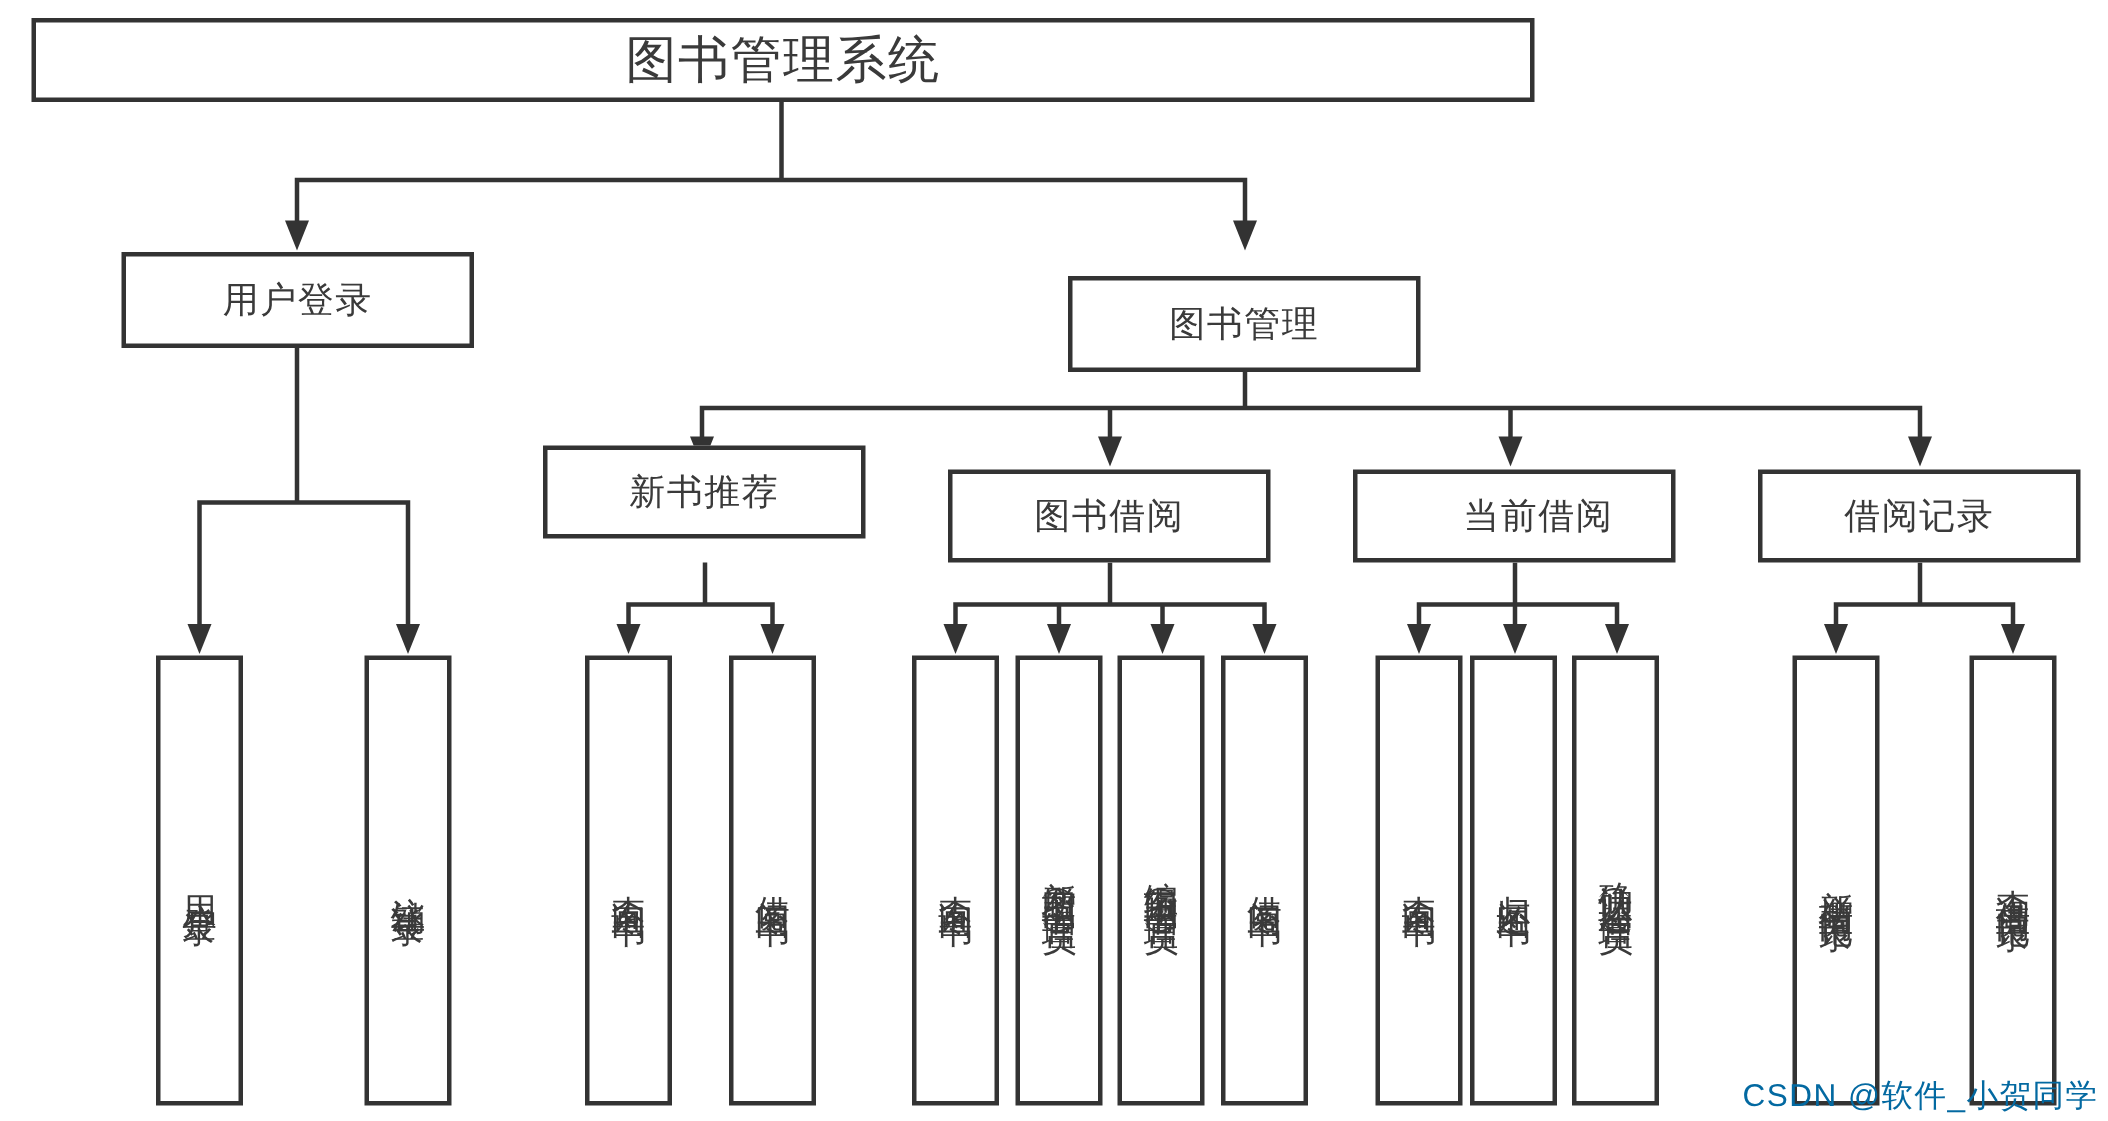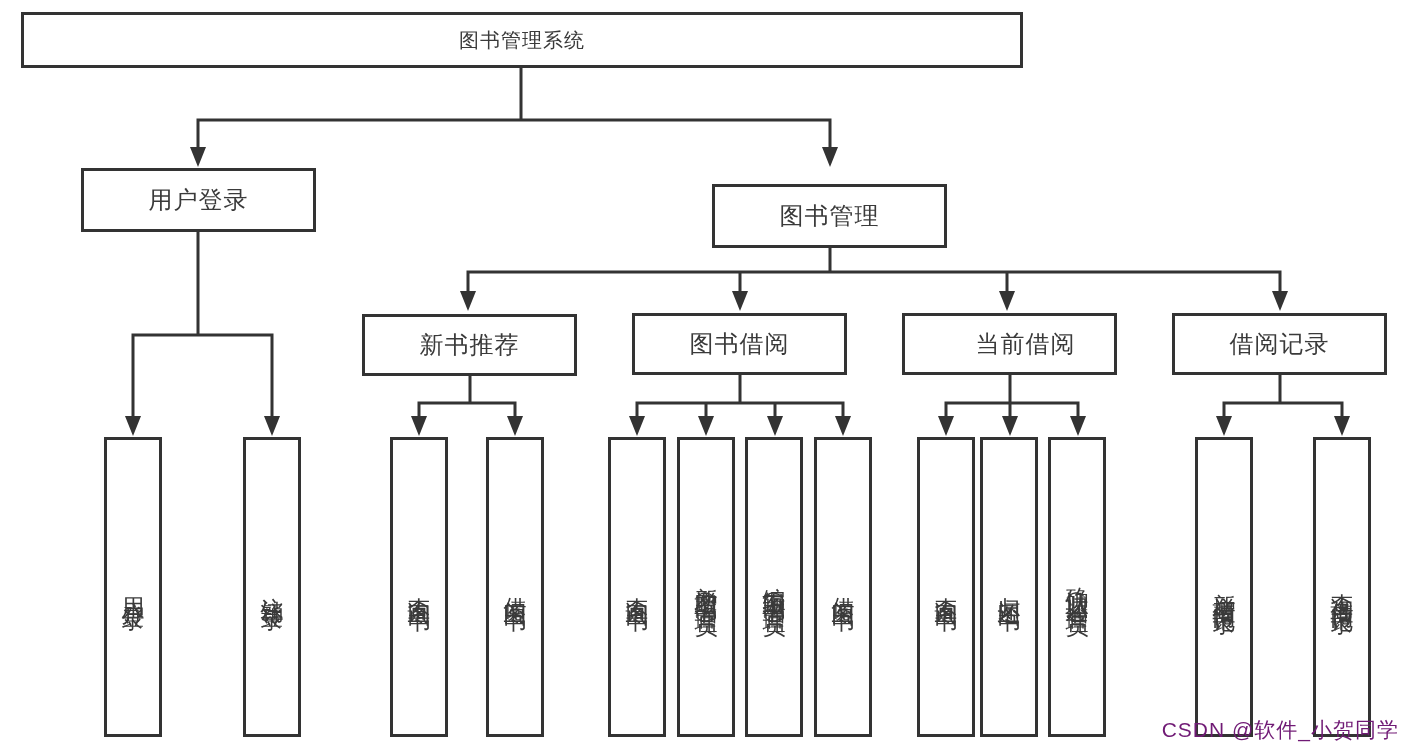--- a/index.html
+++ b/index.html
@@ -26,35 +26,35 @@
     align-items: center;
     justify-content: center;
     color: #3a3a3a;
     z-index: 1;
   }
   .h-label {
     font-size: 24px;
     letter-spacing: 1px;
     white-space: nowrap;
   }
-  .root-label { font-size: 20px; }
+  .root-label { font-size: 34px; }
   .v-label {
     writing-mode: vertical-rl;
     font-size: 23px;
     letter-spacing: 4px;
     line-height: 1;
     white-space: nowrap;
   }
   #watermark {
     position: absolute;
     right: 6px;
     bottom: 3px;
     font-size: 21px;
     letter-spacing: 1px;
-    color: #701a75;
+    color: #0369a1;
     z-index: 5;
     white-space: nowrap;
   }
 </style>
 </head>
 <body>
 
 <div id="stage">
 
   <svg id="connectors" viewBox="0 0 1405 747" xmlns="http://www.w3.org/2000/svg">
@@ -101,21 +101,21 @@
     <span class="h-label root-label">图书管理系统</span>
   </div>
 
   <div class="box" style="left:81px; top:168px; width:235px; height:64px;">
     <span class="h-label">用户登录</span>
   </div>
   <div class="box" style="left:712px; top:184px; width:235px; height:64px;">
     <span class="h-label">图书管理</span>
   </div>
 
-  <div class="box" style="left:362px; top:314px; width:215px; height:62px;">
+  <div class="box" style="left:362px; top:297px; width:215px; height:62px;">
     <span class="h-label">新书推荐</span>
   </div>
   <div class="box" style="left:632px; top:313px; width:215px; height:62px;justify-content:center;">
     <span class="h-label">图书借阅</span>
   </div>
   <div class="box" style="left:902px; top:313px; width:215px; height:62px;padding-left:32px;">
     <span class="h-label">当前借阅</span>
   </div>
   <div class="box" style="left:1172px; top:313px; width:215px; height:62px;">
     <span class="h-label">借阅记录</span>

